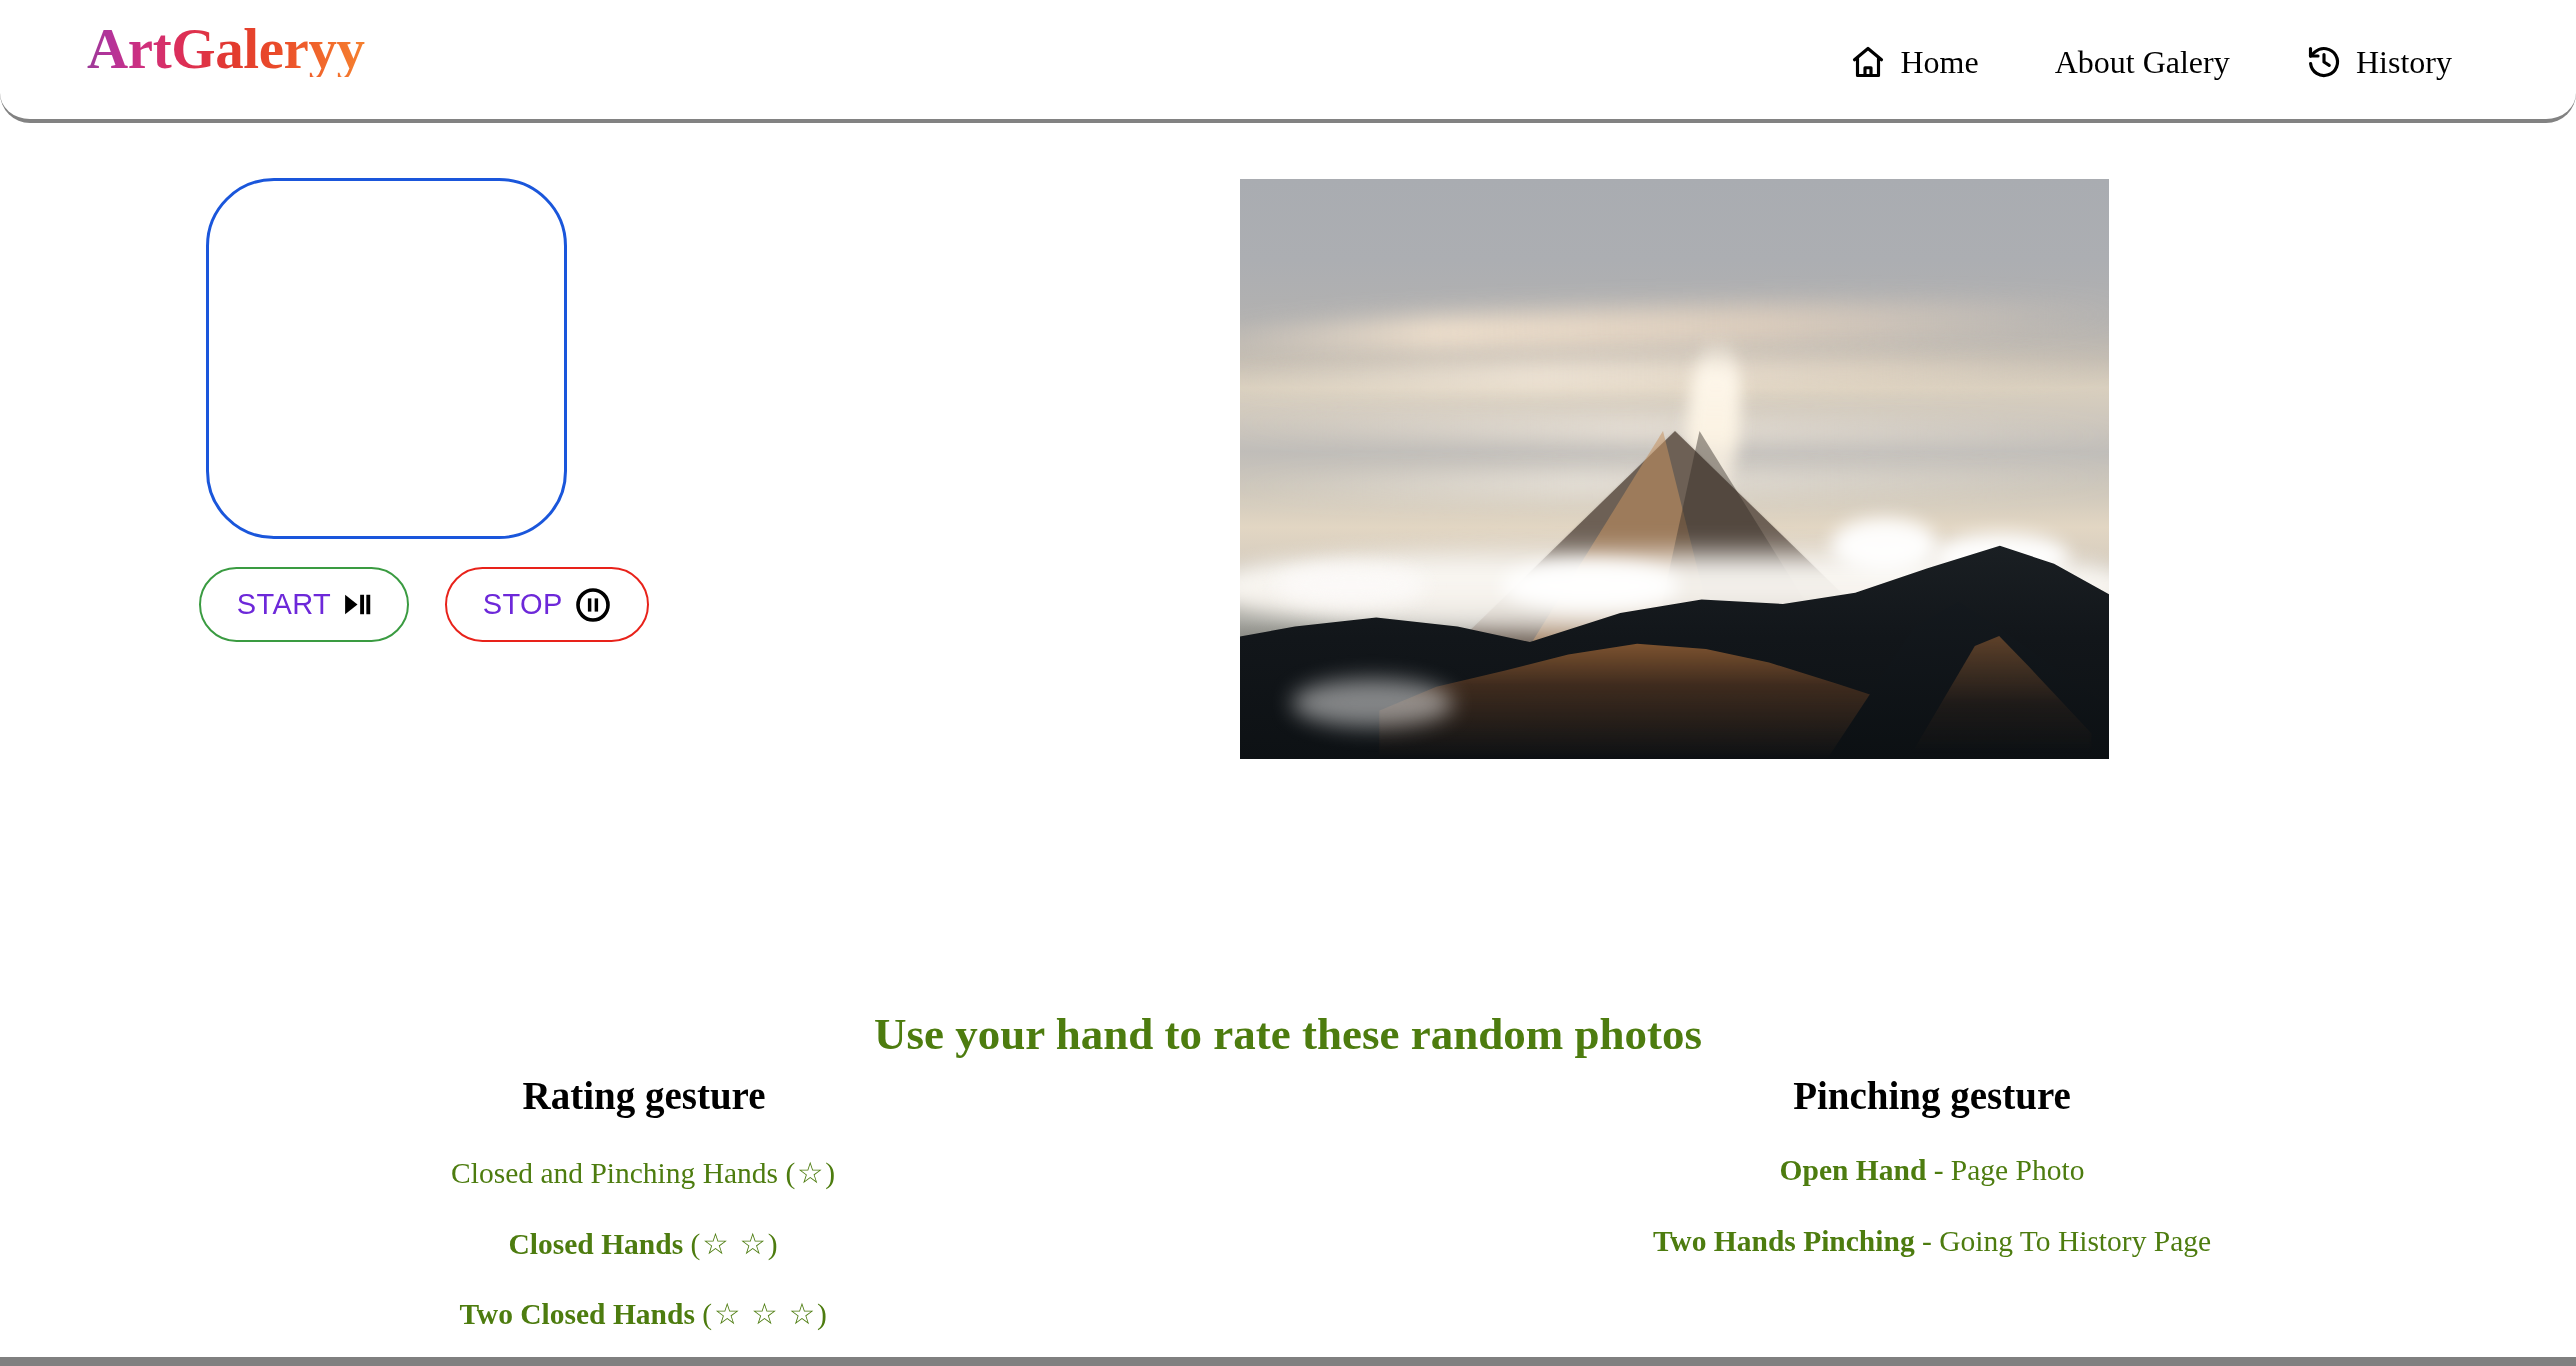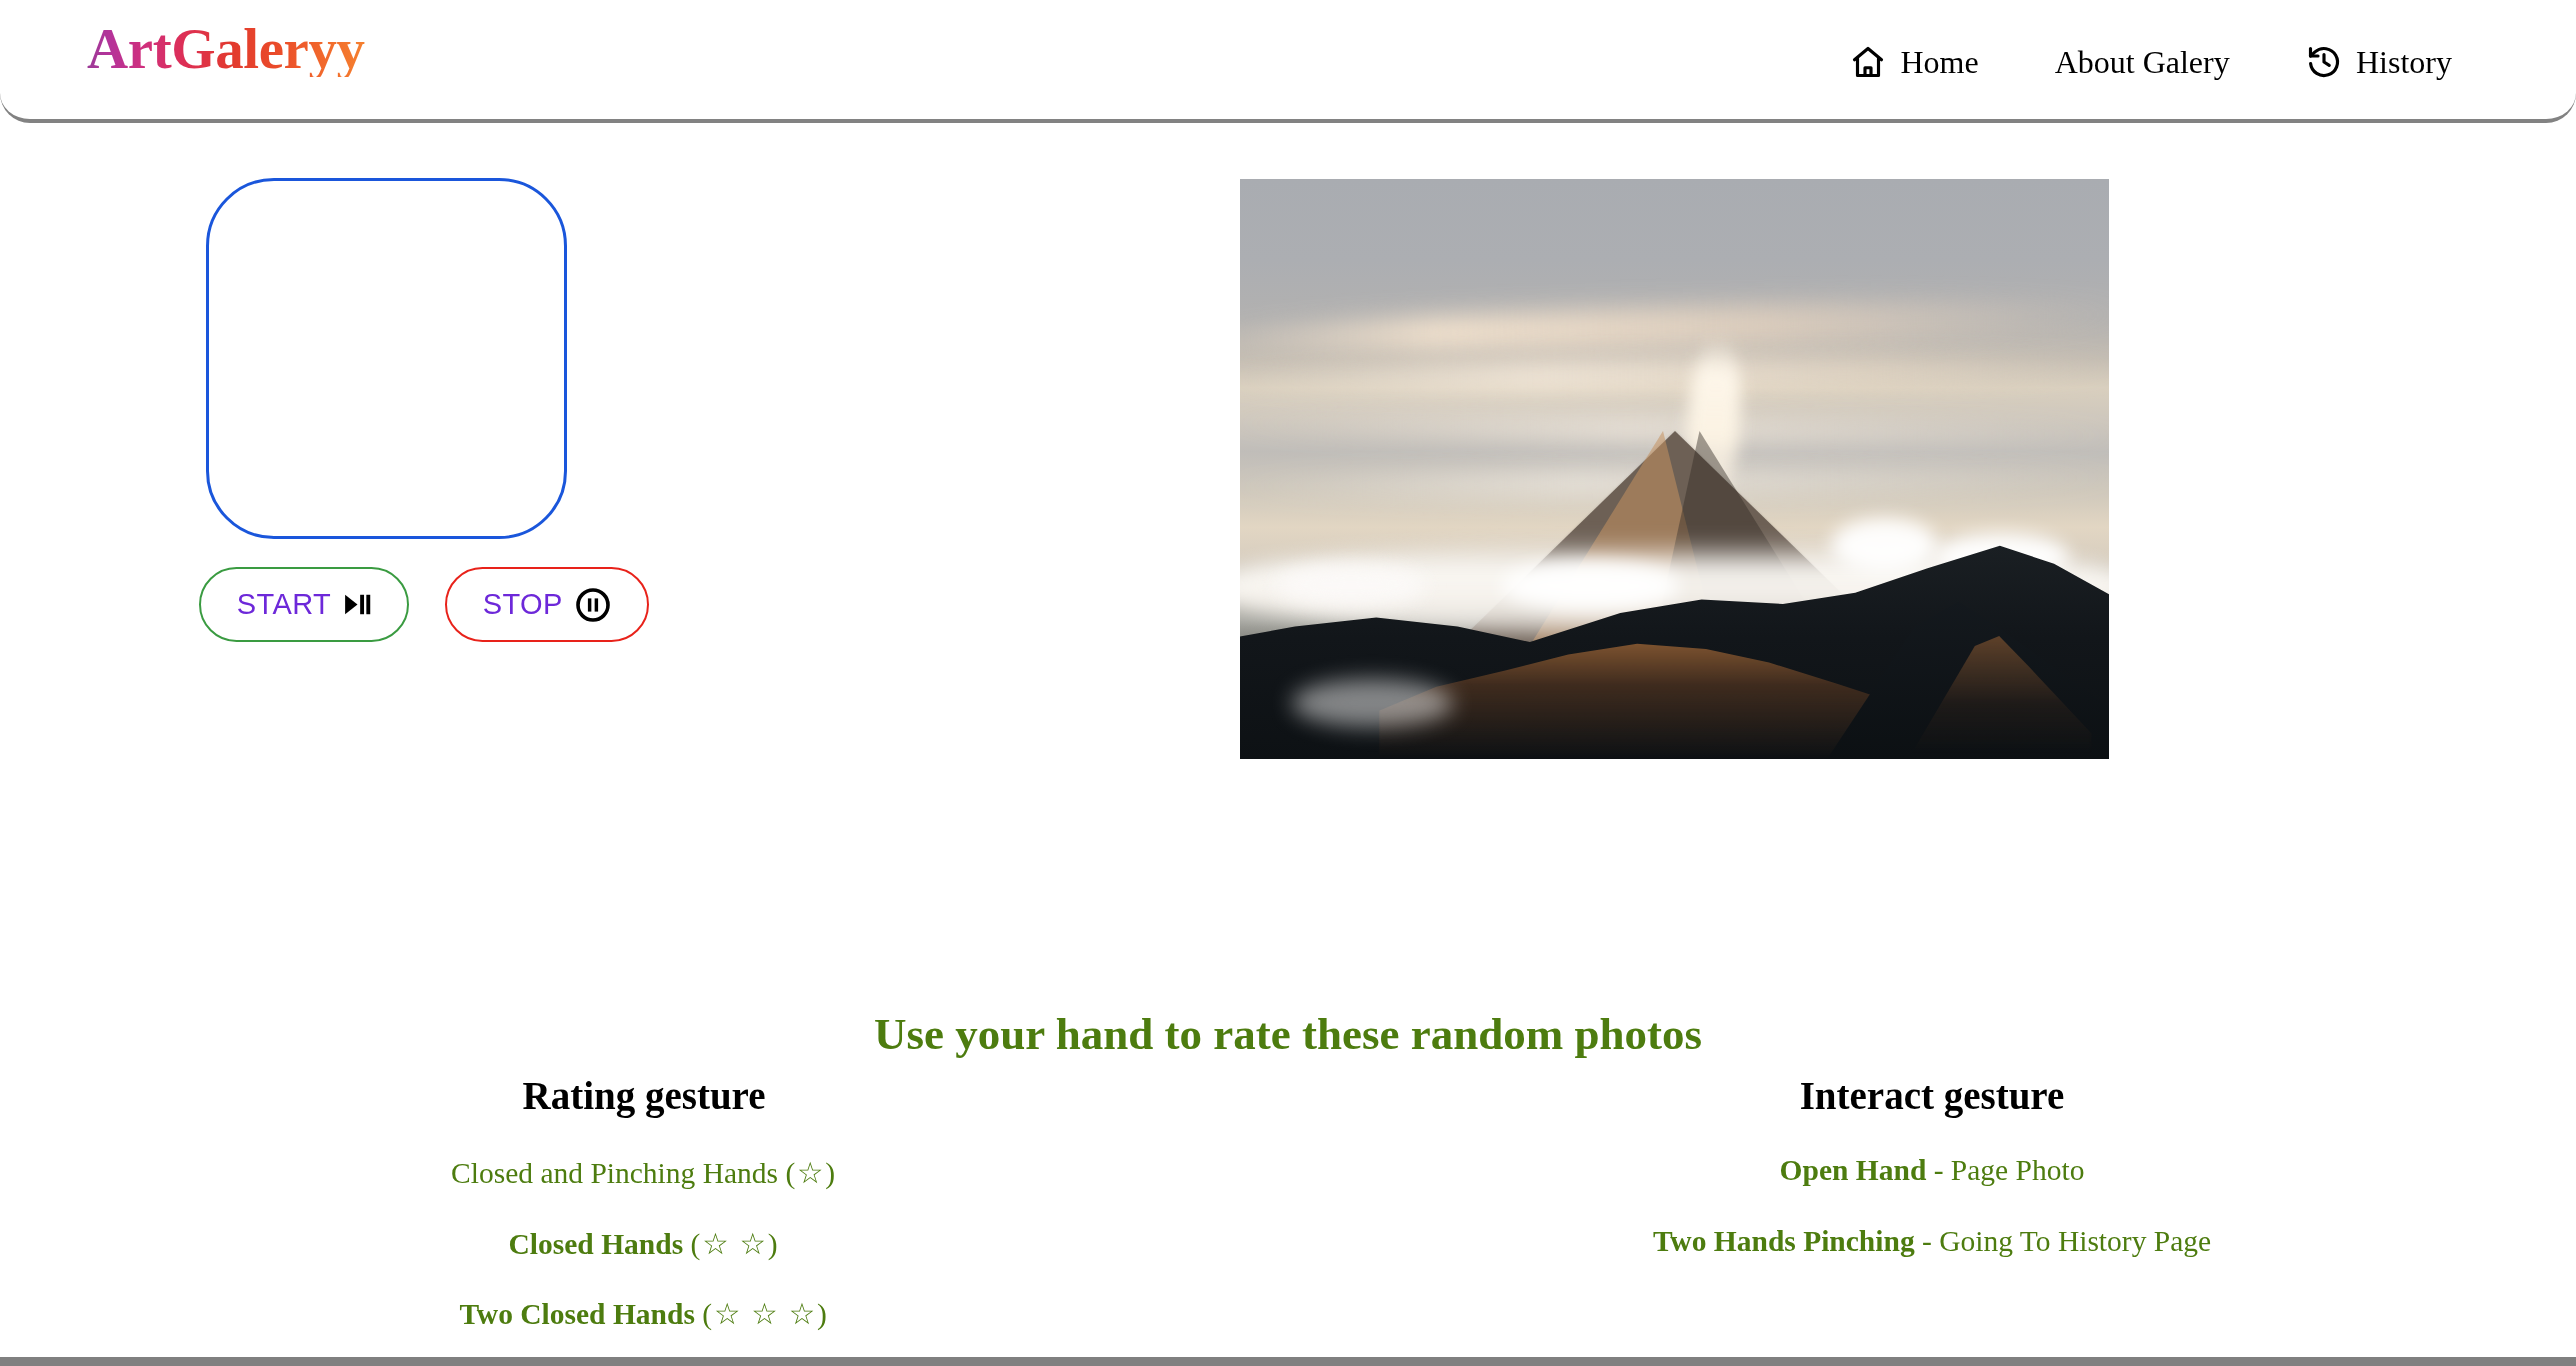--- a/index.html
+++ b/index.html
@@ -474,21 +474,21 @@
           </li>
           <li>
             <span class="g-name">Two Closed Hands</span>
             <span class="g-stars">(☆ ☆ ☆)</span>
           </li>
 
         </ul>
       </div>
 
       <div class="gesture-col">
-        <h3 class="gesture-title">Interact gesture</h3>
+        <h3 class="gesture-title">Pinching gesture</h3>
         <ul class="gesture-list interact">
           <li>
             <span class="g-name">Open Hand</span><span class="g-extra"> - Page Photo</span>
           </li>
           <li>
             <span class="g-name">Two Hands Pinching</span><span class="g-extra"> - Going To History Page</span>
           </li>
         </ul>
       </div>
 

